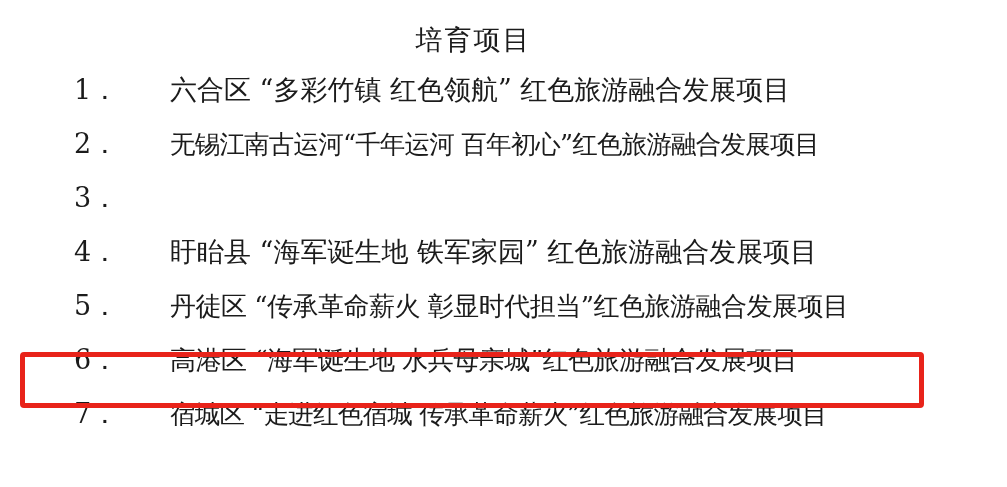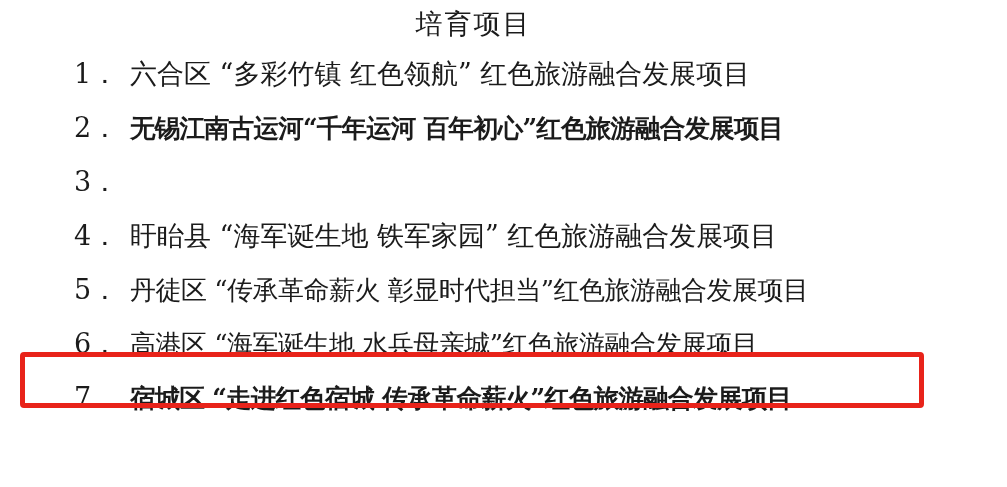--- a/index.html
+++ b/index.html
@@ -18,21 +18,21 @@
   .page {
     position: relative;
     width: 1007px;
     height: 487px;
     box-sizing: border-box;
   }
   .doc-title {
     text-align: center;
     font-size: 27px;
     letter-spacing: 2px;
-    padding-top: 6px;
+    padding-top: 22px;
     padding-right: 60px;
     color: #1b1b1b;
     font-family: "DejaVu Serif", "Liberation Serif", serif;
   }
   .list {
     margin: 0;
     padding: 0;
     list-style: none;
     margin-top: 14px;
   }
@@ -51,29 +51,29 @@
     font-family: "DejaVu Serif", "Liberation Serif", serif;
     color: #1b1b1b;
     letter-spacing: 0px;
   }
   .text {
     font-size: 27px;
     line-height: 1;
     color: #1b1b1b;
     font-family: "DejaVu Serif", "Liberation Serif", serif;
     white-space: nowrap;
+    margin-left: 40px;
   }
   .row.compact .text {
     font-size: 26px;
     letter-spacing: -0.5px;
   }
   .row.tight .text {
     font-size: 25.5px;
     letter-spacing: -0.8px;
-    font-weight: bold;
   }
   .highlight-box {
     position: absolute;
     left: 20px;
     top: 352px;
     width: 904px;
     height: 56px;
     border: 5px solid #e8231a;
     border-radius: 4px;
     box-sizing: border-box;

